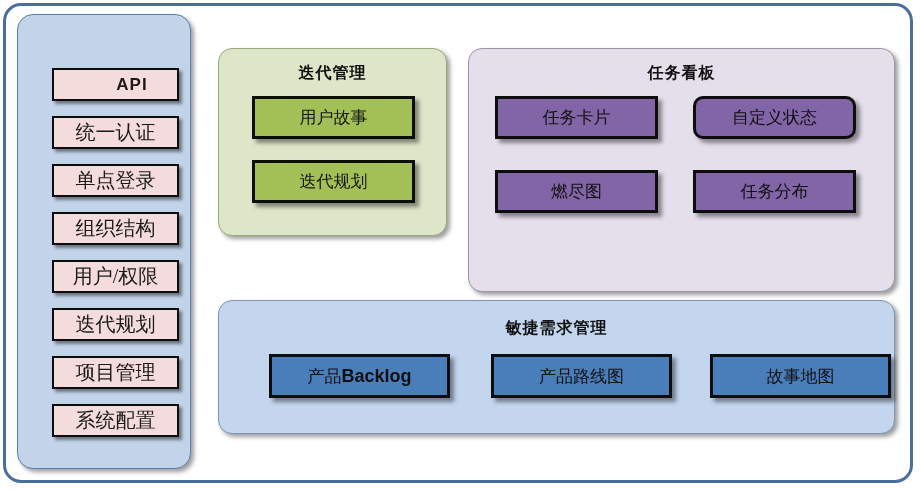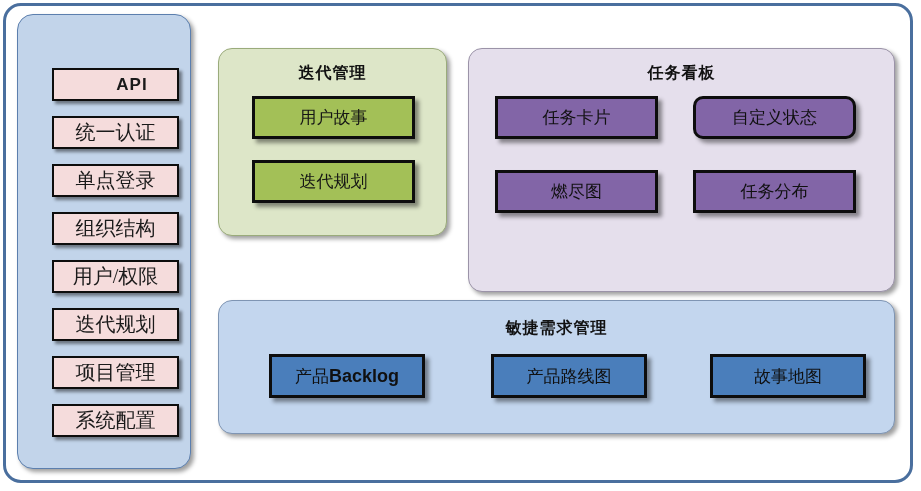--- a/index.html
+++ b/index.html
@@ -165,21 +165,21 @@
     border: 1.5px solid #7f95b3;
   }
   #agile-title {
     top: 17px;
     font-size: 16px;
     letter-spacing: 1px;
   }
   .blue-box {
     position: absolute;
     top: 53px;
-    width: 156px;
+    width: 181px;
     height: 44px;
     box-sizing: border-box;
     background: #4a7ebb;
     border: 3px solid #0d0d0d;
     box-shadow: 4px 4px 4px rgba(0,0,0,0.42);
     display: flex;
     align-items: center;
     justify-content: center;
     font-family: "Liberation Serif", serif;
     font-size: 17px;

